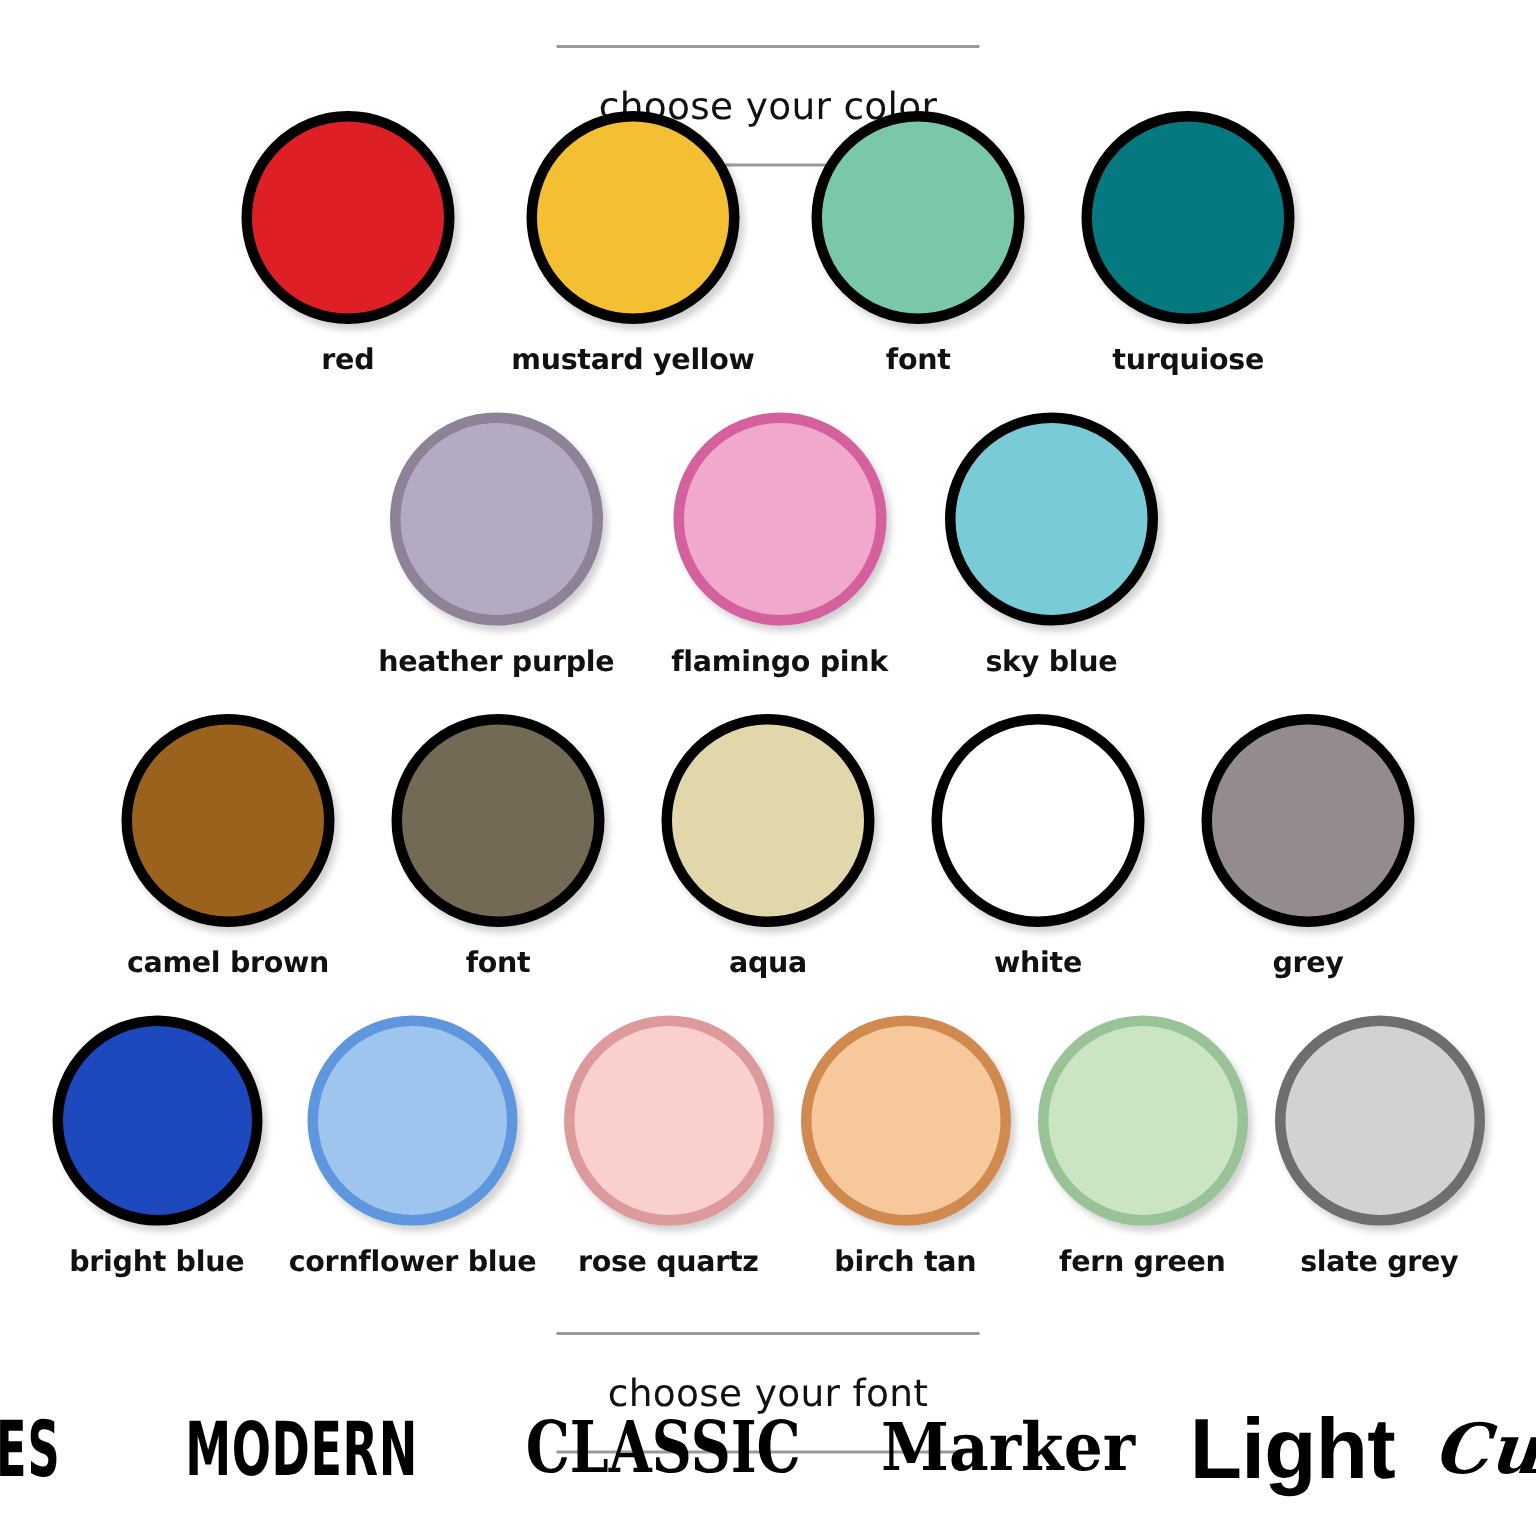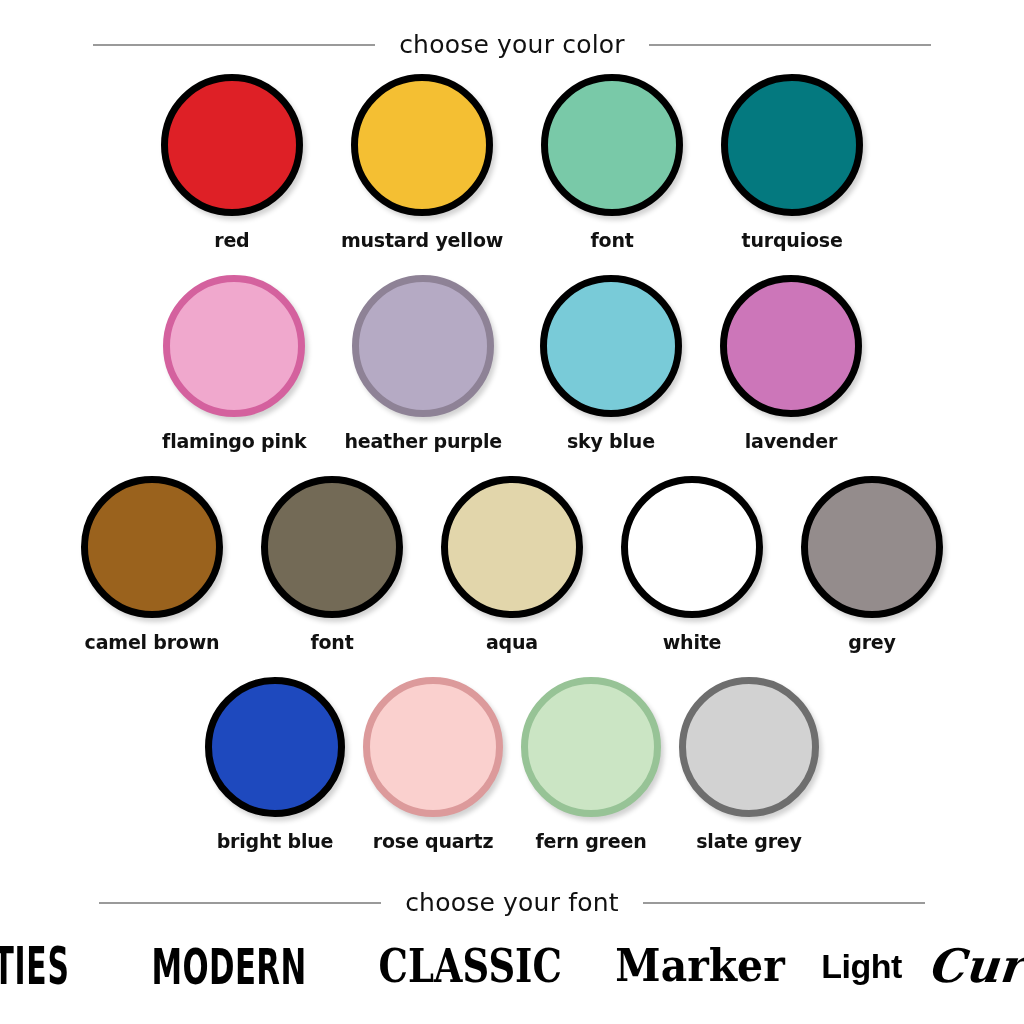--- a/index.html
+++ b/index.html
@@ -16,20 +16,21 @@
     position: relative;
   }
 
   
   .section-header {
     display: flex;
     align-items: center;
     justify-content: center;
     gap: 24px;
     width: 100%;
+    flex-direction: column;
   }
   .section-header .rule {
     height: 0;
     border-top: 2px solid #9a9a9a;
     flex: 0 0 auto;
   }
   .section-header .rule.left  { width: 282px; }
   .section-header .rule.right { width: 282px; }
   .section-header .title {
     font-size: 25px;
@@ -130,21 +131,21 @@
     transform: scaleX(0.84) scaleY(1.08);
   }
   .font-marker {
     font-family: "DejaVu Serif", serif;
     font-size: 44px;
     font-weight: 700;
     transform: scaleX(0.93);
   }
   .font-light {
     font-family: "Liberation Sans", sans-serif;
-    font-size: 34px;
+    font-size: 57px;
     font-weight: 700;
     letter-spacing: -0.5px;
   }
   .font-cursive {
     font-family: "DejaVu Serif", serif;
     font-size: 46px;
     font-weight: 700;
     font-style: italic;
     transform: skewX(-8deg);
   }
@@ -172,35 +173,31 @@
         <div class="disc" style="background: rgb(121, 201, 168); border-color: rgb(0, 0, 0);"></div>
         <div class="label">font</div>
       </div>
       <div class="swatch">
         <div class="disc" style="background: rgb(4, 121, 127); border-color: rgb(0, 0, 0);"></div>
         <div class="label">turquiose</div>
       </div>
     </div>
     <div class="swatch-row r5">
       <div class="swatch">
+        <div class="disc" style="background: rgb(181, 170, 196); border-color: rgb(142, 130, 150);"></div>
+        <div class="label">heather purple</div>
+      </div>
+      <div class="swatch">
         <div class="disc" style="background: rgb(240, 168, 205); border-color: rgb(212, 97, 158);"></div>
         <div class="label">flamingo pink</div>
       </div>
       <div class="swatch">
-        <div class="disc" style="background: rgb(181, 170, 196); border-color: rgb(142, 130, 150);"></div>
-        <div class="label">heather purple</div>
-      </div>
-      <div class="swatch">
         <div class="disc" style="background: rgb(121, 203, 216); border-color: rgb(0, 0, 0);"></div>
         <div class="label">sky blue</div>
       </div>
-      <div class="swatch">
-        <div class="disc" style="background: rgb(204, 118, 185); border-color: rgb(0, 0, 0);"></div>
-        <div class="label">lavender</div>
-      </div>
     </div>
     <div class="swatch-row r5">
       <div class="swatch">
         <div class="disc" style="background: rgb(154, 98, 29); border-color: rgb(0, 0, 0);"></div>
         <div class="label">camel brown</div>
       </div>
       <div class="swatch">
         <div class="disc" style="background: rgb(115, 106, 86); border-color: rgb(0, 0, 0);"></div>
         <div class="label">font</div>
       </div>
@@ -216,22 +213,30 @@
         <div class="disc" style="background: rgb(148, 140, 140); border-color: rgb(0, 0, 0);"></div>
         <div class="label">grey</div>
       </div>
     </div>
     <div class="swatch-row r6">
       <div class="swatch">
         <div class="disc" style="background: rgb(30, 73, 190); border-color: rgb(0, 0, 0);"></div>
         <div class="label">bright blue</div>
       </div>
       <div class="swatch">
+        <div class="disc" style="background: rgb(157, 197, 238); border-color: rgb(94, 151, 222);"></div>
+        <div class="label">cornflower blue</div>
+      </div>
+      <div class="swatch">
         <div class="disc" style="background: rgb(250, 208, 206); border-color: rgb(220, 154, 155);"></div>
         <div class="label">rose quartz</div>
+      </div>
+      <div class="swatch">
+        <div class="disc" style="background: rgb(247, 200, 155); border-color: rgb(208, 138, 79);"></div>
+        <div class="label">birch tan</div>
       </div>
       <div class="swatch">
         <div class="disc" style="background: rgb(203, 229, 196); border-color: rgb(151, 195, 150);"></div>
         <div class="label">fern green</div>
       </div>
       <div class="swatch">
         <div class="disc" style="background: rgb(210, 210, 210); border-color: rgb(110, 110, 110);"></div>
         <div class="label">slate grey</div>
       </div>
     </div>

